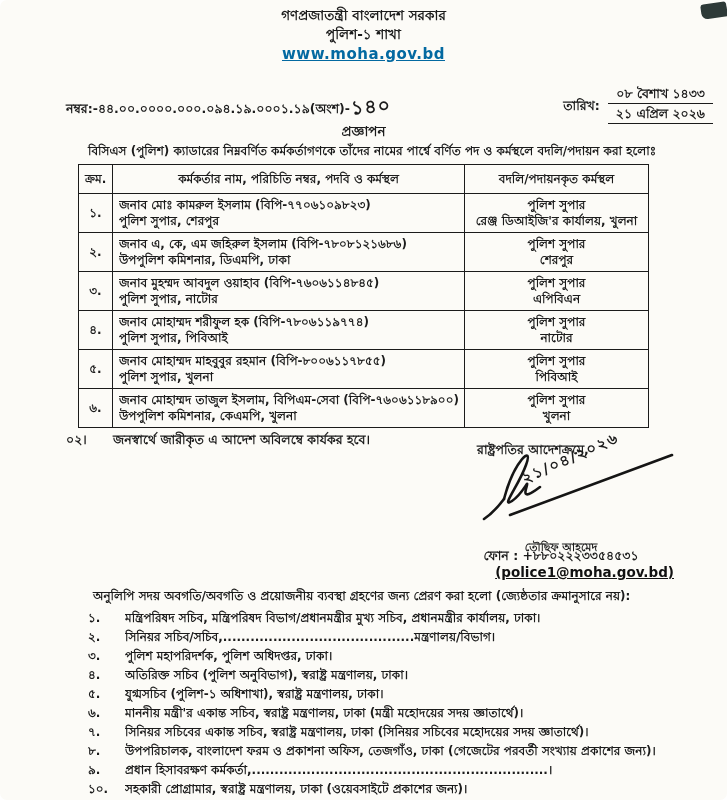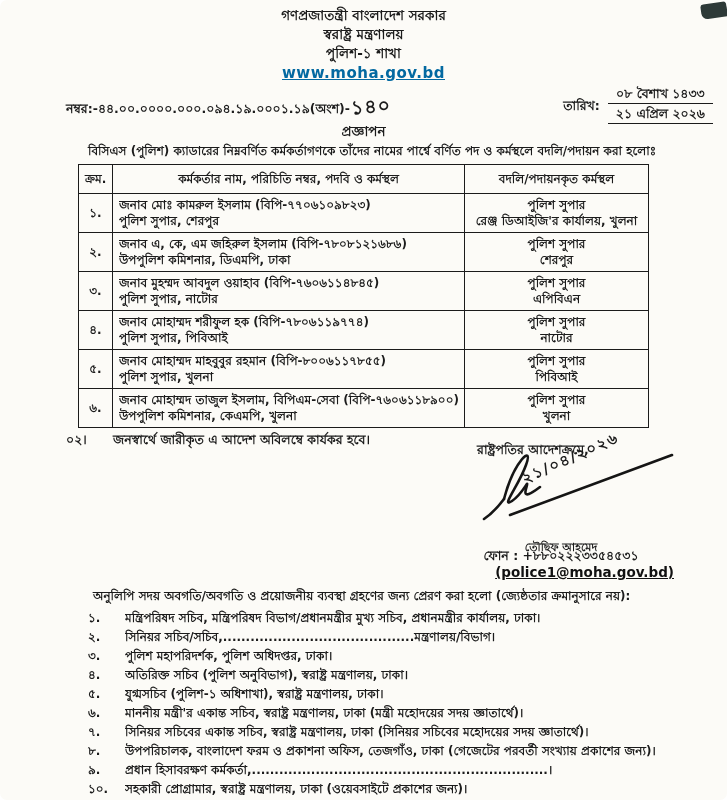--- a/index.html
+++ b/index.html
@@ -14,21 +14,21 @@
   }
   
   .doc-header{position:absolute;top:6px;left:0;width:100%;text-align:center;line-height:19px;font-size:13.5px;font-weight:bold;}
   .website{font-size:15px;text-decoration:underline;letter-spacing:.5px;display:inline-block;margin-top:1px;color:#0369a1;}
   
   .memo-row{position:absolute;top:84px;left:66px;right:14px;display:flex;justify-content:space-between;align-items:flex-start;font-size:12.5px;font-weight:bold;}
   .memo-number{white-space:nowrap;padding-top:8px;}
   .hand-number{display:inline-block;font-size:19px;transform:rotate(-4deg);letter-spacing:1px;margin-left:1px;}
   .date-block{display:flex;gap:8px;align-items:center;}
   .date-label{padding-top:6px;}
-  .date-stack{text-align:center;font-size:12.5px;}
+  .date-stack{text-align:right;font-size:12.5px;}
   .date-stack .row{padding:1px 8px;border-bottom:1.5px solid #1b1b1b;line-height:17px;}
   
   .doc-title{position:absolute;top:121px;left:0;width:100%;text-align:center;font-size:13.5px;font-weight:bold;}
   .intro{position:absolute;top:142px;left:88px;font-size:12px;font-weight:bold;white-space:nowrap;}
   
   table.transfer{position:absolute;top:164px;left:78px;width:570px;border-collapse:collapse;table-layout:fixed;font-size:12px;font-weight:bold;}
   table.transfer th,table.transfer td{border:1.6px solid #1b1b1b;padding:2px 6px;vertical-align:middle;line-height:16px;}
   table.transfer th{height:24px;font-weight:bold;}
   table.transfer td{height:34px;}
   col.c1{width:34px;}col.c2{width:352px;}col.c3{width:184px;}
@@ -57,21 +57,20 @@
 </style>
 </head>
 <body>
 
 <div class="page">
 
   <div class="scan-artifact"></div>
 
   <div class="doc-header">
     <div>গণপ্রজাতন্ত্রী বাংলাদেশ সরকার</div>
-    <div>স্বরাষ্ট্র মন্ত্রণালয়</div>
     <div>পুলিশ-১ শাখা</div>
     <div><span class="website">www.moha.gov.bd</span></div>
   </div>
 
   <div class="memo-row">
     <div class="memo-number">
       <span>নম্বর:-৪৪.০০.০০০০.০০০.০৯৪.১৯.০০০১.১৯(অংশ)-</span><span class="hand-number">১৪০</span>
     </div>
     <div class="date-block">
       <span class="date-label">তারিখ:</span>

